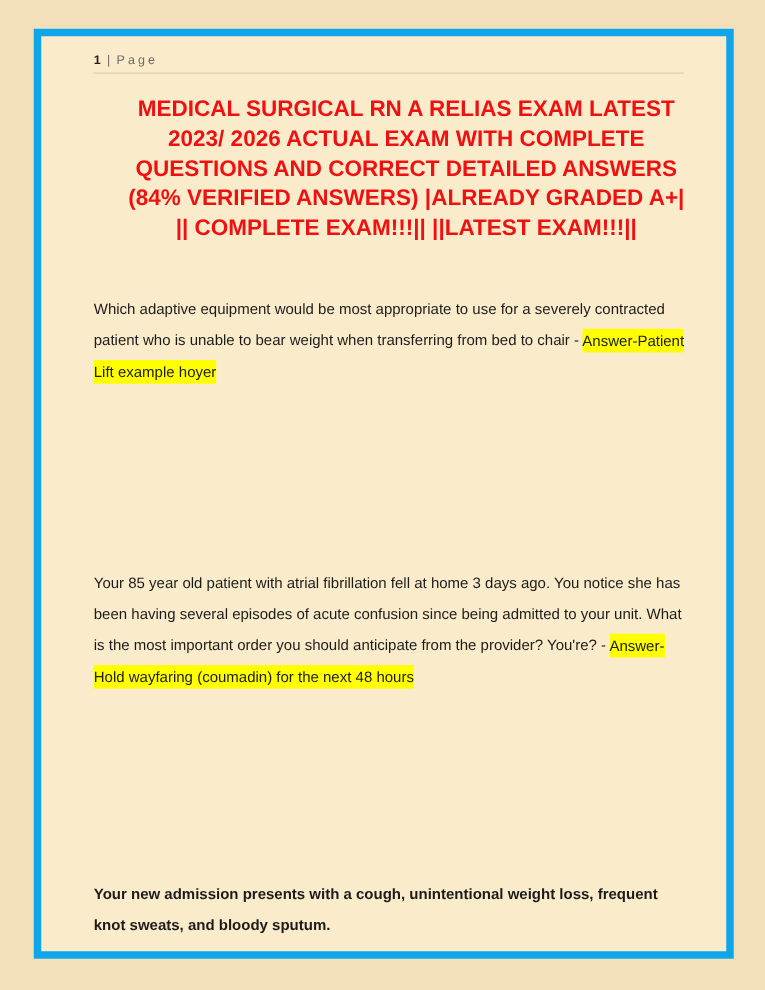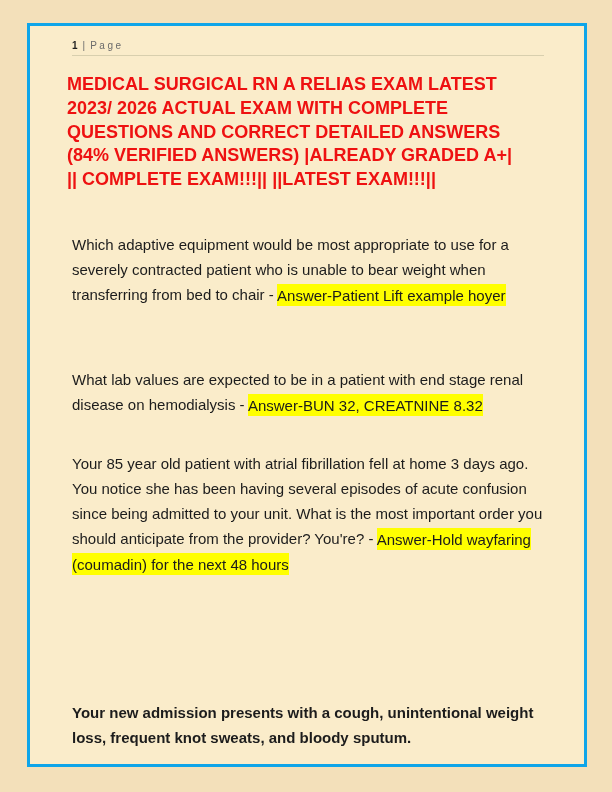--- a/index.html
+++ b/index.html
@@ -14,21 +14,21 @@
     font-family: "Liberation Sans", sans-serif;
     overflow: hidden;
   }
   .page {
     position: absolute;
     left: 27px;
     top: 23px;
     width: 560px;
     height: 744px;
     background: var(--page-background, #faecca);
-    border: 3px solid #0ea5e9;
+    border: 6px solid #0ea5e9;
     box-sizing: border-box;
   }
   .page-header {
     position: absolute;
     left: 42px;
     top: 13px;
     width: 472px;
     height: 16px;
     font-size: 10px;
     line-height: 14px;
@@ -43,34 +43,34 @@
   .pg-sep {
     margin: 0 5px;
     color: #6b6b6b;
   }
   .pg-label {
     letter-spacing: 2.5px;
     color: #6b6b6b;
   }
   .doc-title {
     position: absolute;
-    left: 37px;
+    left: 54px;
     top: 47px;
     width: 476px;
-    text-align: left;
+    text-align: center;
     font-weight: bold;
     font-size: 18px;
     line-height: 23.8px;
     color: var(--title-red, #ee1111);
   }
   .question {
     position: absolute;
     left: 42px;
     width: 477px;
-    font-size: 15px;
+    font-size: 12px;
     line-height: 25px;
     color: var(--body-text, #1c1c1c);
     text-align: left;
   }
   .q1 { top: 206px; }
   .q2 { top: 341px; }
   .q3 { top: 425px; }
   .q4 { top: 674px; font-weight: bold; }
   .hl {
     background: var(--highlight-yellow, #ffff00);
@@ -87,17 +87,16 @@
     </div>
     <div class="doc-title">
         <div>MEDICAL SURGICAL RN A RELIAS EXAM LATEST</div>
         <div>2023/ 2026 ACTUAL EXAM WITH COMPLETE</div>
         <div>QUESTIONS AND CORRECT DETAILED ANSWERS</div>
         <div>(84% VERIFIED ANSWERS) |ALREADY GRADED A+|</div>
         <div>|| COMPLETE EXAM!!!|| ||LATEST EXAM!!!||</div>
       </div>
 
   <div class="question q1"><span>Which adaptive equipment would be most appropriate to use for a severely contracted patient who is unable to bear weight when transferring from bed to chair - </span><span class="hl">Answer-Patient Lift example hoyer</span></div>
-      <div class="question q2"><span>What lab values are expected to be in a patient with end stage renal disease on hemodialysis - </span><span class="hl">Answer-BUN 32, CREATNINE 8.32</span></div>
       <div class="question q3"><span>Your 85 year old patient with atrial fibrillation fell at home 3 days ago. You notice she has been having several episodes of acute confusion since being admitted to your unit. What is the most important order you should anticipate from the provider? You're? - </span><span class="hl">Answer-Hold wayfaring (coumadin) for the next 48 hours</span></div>
       <div class="question q4"><span>Your new admission presents with a cough, unintentional weight loss, frequent knot sweats, and bloody sputum.</span></div>
     </div>
 </div>
 
 </body></html>

